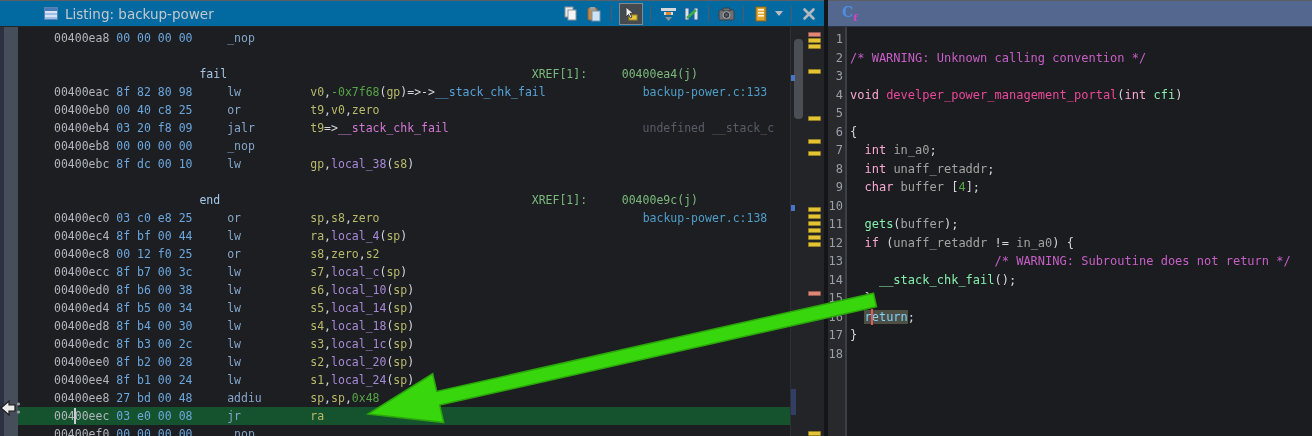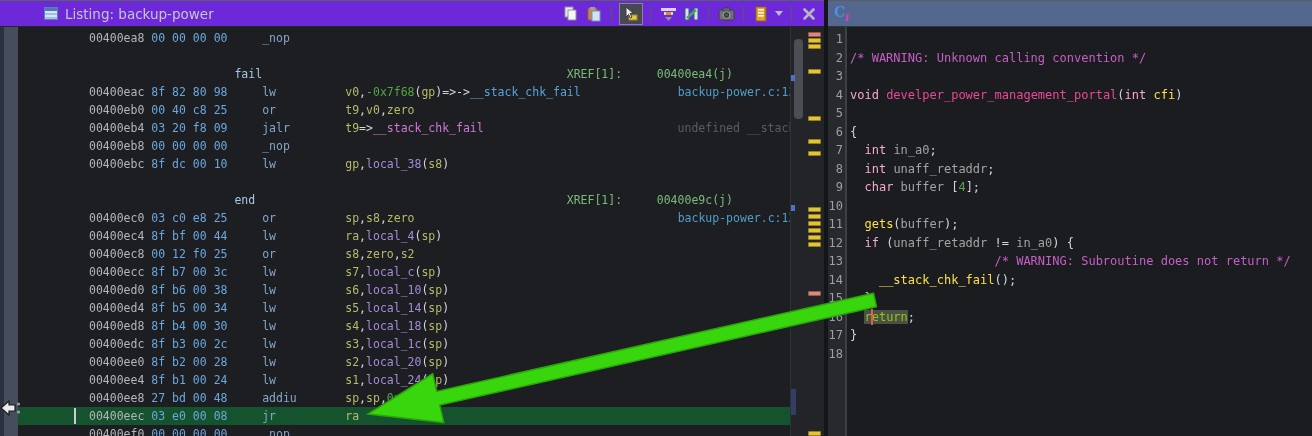--- a/index.html
+++ b/index.html
@@ -7,34 +7,34 @@
     width:1312px;height:436px;position:relative;overflow:hidden;
     background:#141518;font-family:"DejaVu Sans",sans-serif;
   }
   .panel{position:absolute;top:0;height:436px;box-sizing:border-box;}
   #left-panel{left:0;width:824px;background:#1c1e22;border-top:1px solid #5b5f63;}
   #right-panel{left:828px;width:484px;background:#1a1c1f;border-top:1px solid #5b5f63;}
 
   
   .titlebar{height:26px;display:flex;align-items:center;font-size:13.5px;box-sizing:border-box;}
   #left-title{background:#3b4045;color:#c5c8cb;border-bottom:1px solid #232528;padding-left:5px;gap:7px;}
-  #right-title{background:#54688f;color:#dcdfe4;padding-left:6px;gap:7px;border-bottom:1px solid #2c3442;}
+  #right-title{background:#54688f;color:#dcdfe4;padding-left:14px;gap:7px;border-bottom:1px solid #2c3442;}
   .tb-group{margin-left:auto;display:flex;align-items:center;gap:3px;padding-right:5px;}
   .tb{width:20px;height:20px;display:flex;align-items:center;justify-content:center;flex:none;}
   .tb-sel{border:1px solid #85898e;background:#46494e;width:22px;height:20px;}
   .tbsep{width:1px;height:16px;background:#55595e;margin:0 4px;flex:none;}
   .dec-icon{font:bold 14px "DejaVu Serif",serif;color:#4a8fe8;line-height:1;}
   .dec-icon sub{color:#e23cc8;font-size:10px;}
 
   
   #edge-strip{position:absolute;left:0;top:26px;width:18px;bottom:0;
     background:#474e5b;border-left:4px solid #2b3140;box-sizing:border-box;}
   #listing-rows{position:absolute;left:18px;top:26px;width:772px;bottom:0;overflow:hidden;
     font:11.5px/18px "DejaVu Sans Mono",monospace;white-space:pre;padding-top:2px;}
-  .lrow{height:18px;padding-left:71px;position:relative;}
+  .lrow{height:18px;padding-left:36px;position:relative;}
   .lrow.sel{background:#14532d;}
   .lrow.sel::before{content:'';position:absolute;left:56px;top:1px;width:2px;height:16px;background:#c9ccd0;}
   .t-addr{color:#b2b6bc}.t-byt{color:#6ca7de}.t-mn{color:#86a5c9}.t-lbl{color:#a6c8e8}
   .t-reg{color:#b9ba6a}.t-var{color:#a98ad8}.t-num{color:#57a546}.t-symb{color:#57a3d8}
   .t-symp{color:#d378d3}.t-xref{color:#7cba7c}.t-fref{color:#509fc9}.t-gcmt{color:#595e64}
   .t-pl{color:#d3d6da}
 
   #lscroll{position:absolute;left:790px;top:26px;width:16px;bottom:0;background:#222428;border-left:1px solid #2e3134;}
   #lscroll .thumb{position:absolute;left:3px;top:12px;width:9px;height:80px;background:#4b4f55;border-radius:4px;}
   .scroll-tick{position:absolute;left:0;width:4px;height:6px;background:#4a74c8;}
@@ -43,35 +43,35 @@
   #lmarkers{position:absolute;left:806px;top:26px;width:18px;bottom:0;background:#222428;}
   .mark{position:absolute;left:2px;width:13px;height:5px;border-radius:1px;border:1px solid rgba(0,0,0,.35);box-sizing:border-box;}
 
   
   #dgutter{position:absolute;left:0;top:26px;width:17px;bottom:0;background:#27292c;border-right:2px solid #3c4045;}
   #dlines{position:absolute;left:0;top:26px;right:0;bottom:0;overflow:hidden;
     font:12px/18.5px "DejaVu Sans Mono",monospace;white-space:pre;padding-top:3px;}
   .dline{height:18.5px;display:flex;}
   .dn{width:15px;flex:none;text-align:right;color:#9aa0a6;}
   .dc{padding-left:7px;}
-  .d-cmt{color:#c75fc7}.d-kw{color:#f9a8d4}.d-fn{color:#ec4899}.d-call{color:#fde047}
+  .d-cmt{color:#c75fc7}.d-kw{color:#f9a8d4}.d-fn{color:#ec4899}.d-call{color:#86efac}
   .d-var{color:#a3a3a3}.d-num{color:#57a546}.d-pl{color:#d3d6da}
-  .d-ret{color:#84cc16;background:#4d4e44;position:relative;}
+  .d-ret{color:#7dd3fc;background:#4d4e44;position:relative;}
   .d-ret::after{content:'';position:absolute;left:7px;top:-1px;bottom:-1px;width:2px;background:#e05a5a;}
 
   
   #arrow-overlay,#cursor-overlay{position:absolute;left:0;top:0;pointer-events:none;}
   #arrow-overlay{z-index:40;}
   #cursor-overlay{z-index:50;}
 </style>
 </head>
 <body>
 
 <div class="panel" id="left-panel">
-  <div class="titlebar" id="left-title" style="background: #6d28d9; padding-left: 44px;">
+  <div class="titlebar" id="left-title" style="background: #0369a1; padding-left: 44px;">
     <svg width="14" height="13" viewBox="0 0 14 13">
       <rect x="0.5" y="0.5" width="13" height="12" fill="#d8e4f0" stroke="#5a82b0"></rect>
       <rect x="1" y="1" width="12" height="3" fill="#4a7ab8"></rect>
       <rect x="1" y="6" width="12" height="2" fill="#9cc0e8"></rect>
       <rect x="1" y="10" width="12" height="2" fill="#9cc0e8"></rect>
     </svg>
     <span>Listing: backup-power</span>
 
     <span class="tb-group">
       <span class="tb">

